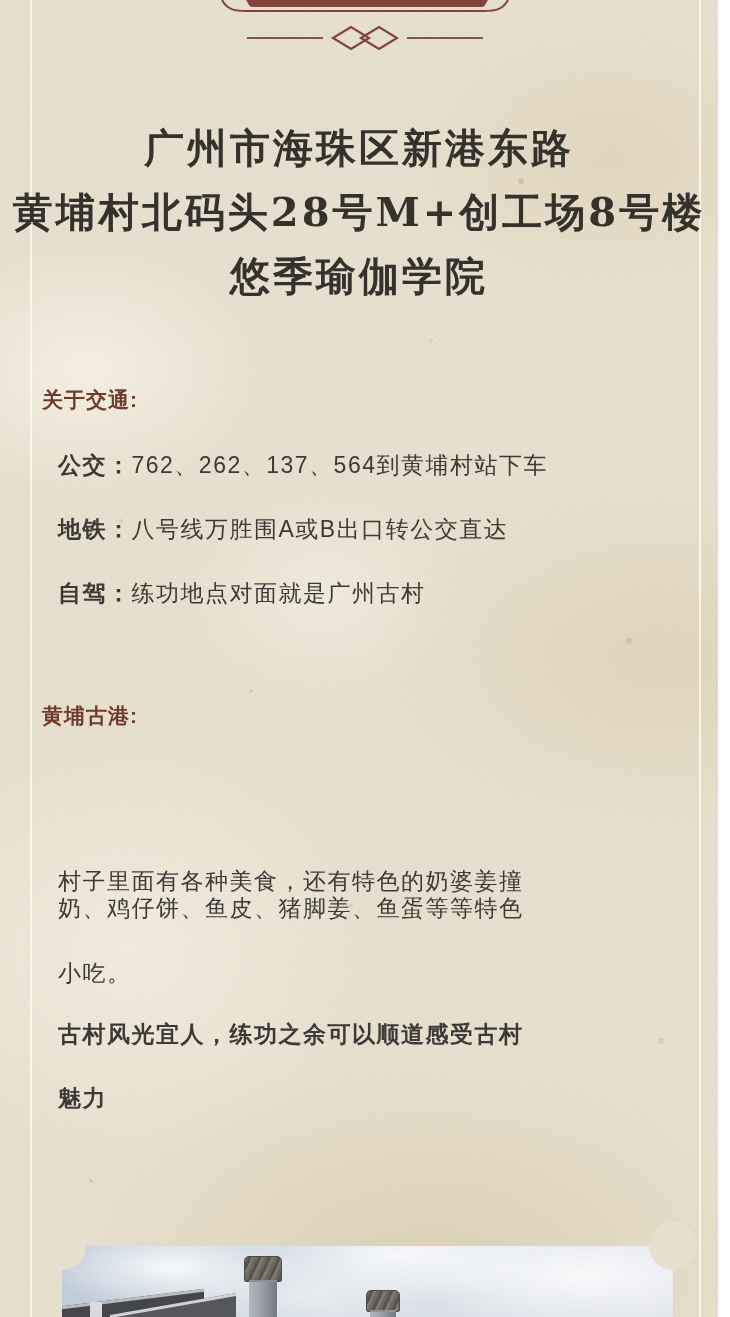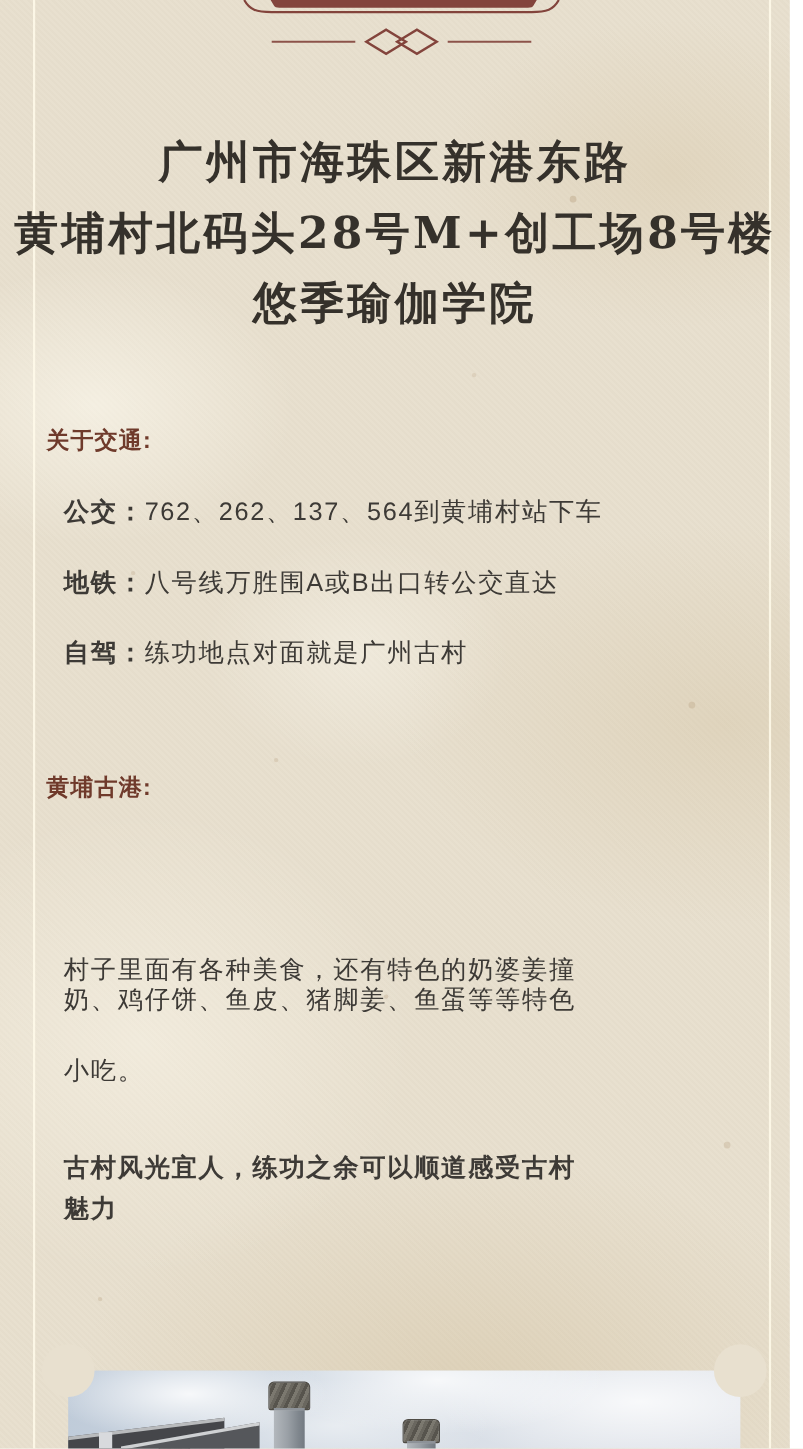--- a/index.html
+++ b/index.html
@@ -32,21 +32,21 @@
     font-family:"DejaVu Serif", serif;font-size:40px;line-height:64px;
     color:#35312b;letter-spacing:3px;font-weight:600;}
   .sec-heading{position:absolute;left:42px;font-size:21px;font-weight:bold;
     color:#6f3a2b;letter-spacing:1px;text-align:center;}
   .h-transport{top:386px;}
   .h-lodging{top:702px;}
   .info-line{position:absolute;left:58px;font-size:23px;color:#3d3a36;letter-spacing:1.5px;white-space:nowrap;}
   .info-line .lbl{font-weight:bold;}
   .l-bus{top:450px;}  .l-metro{top:514px;}  .l-drive{top:578px;}
   .p-intro{top:763px;} .p-1{top:866px;} .p-2{top:893px;} .p-3{top:958px;}
-  .b-1{top:1019px;font-weight:bold;margin-top:27px;} .b-2{top:1083px;font-weight:bold;} .b-3{top:1147px;font-weight:bold;}
+  .b-1{top:1019px;font-weight:bold;} .b-2{top:1083px;font-weight:bold;} .b-3{top:1147px;font-weight:bold;}
   .seg-bold{font-weight:bold;}
   .photo{position:absolute;left:62px;top:1246px;width:611px;height:71px;}
   .photo-inner{position:absolute;inset:0;overflow:hidden;
     background:
       radial-gradient(ellipse 180px 60px at 18% 30%, rgba(255,255,255,.85), transparent 70%),
       radial-gradient(ellipse 220px 70px at 55% 12%, rgba(255,255,255,.8), transparent 70%),
       radial-gradient(ellipse 260px 80px at 85% 40%, rgba(255,255,255,.78), transparent 70%),
       radial-gradient(ellipse 200px 60px at 40% 70%, rgba(255,255,255,.5), transparent 70%),
       linear-gradient(100deg,#bfcbd9 0%,#cfd8e2 35%,#dde2e9 70%,#e2e5eb 100%);}
   .cut{position:absolute;width:48px;height:48px;border-radius:50%;background:#e8e0cf;z-index:3;}

